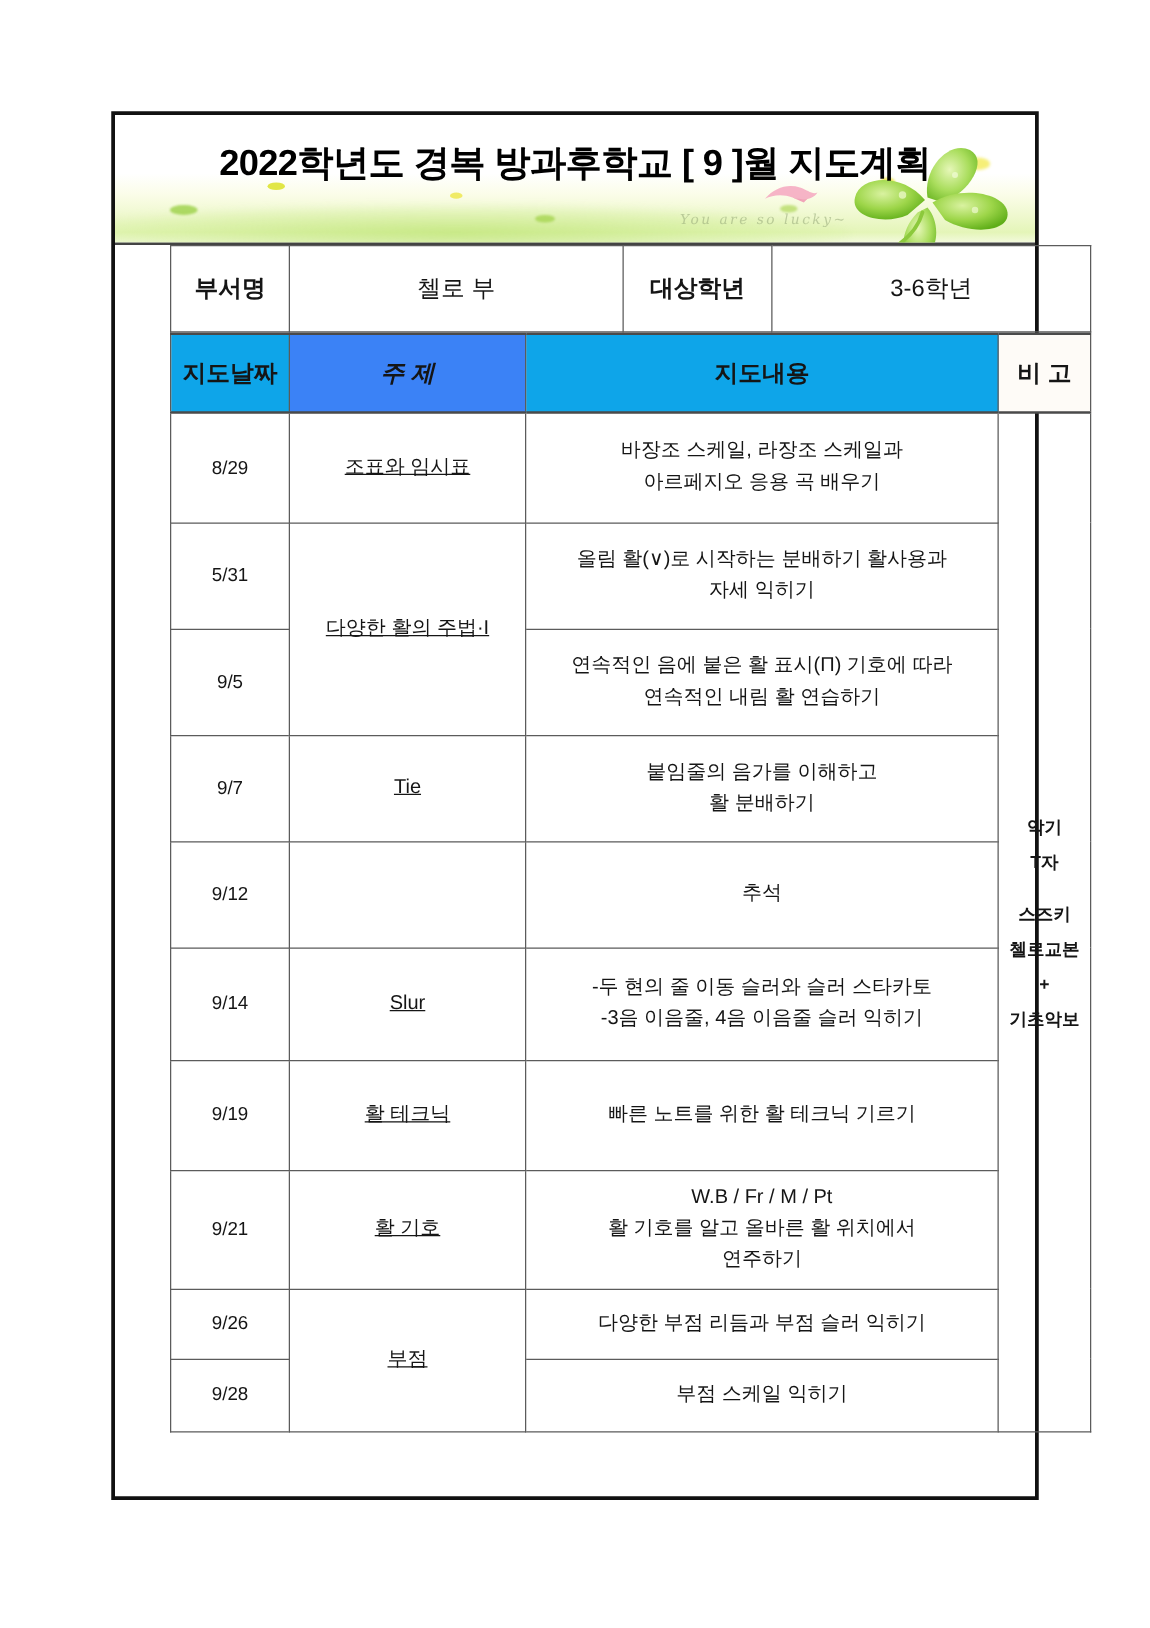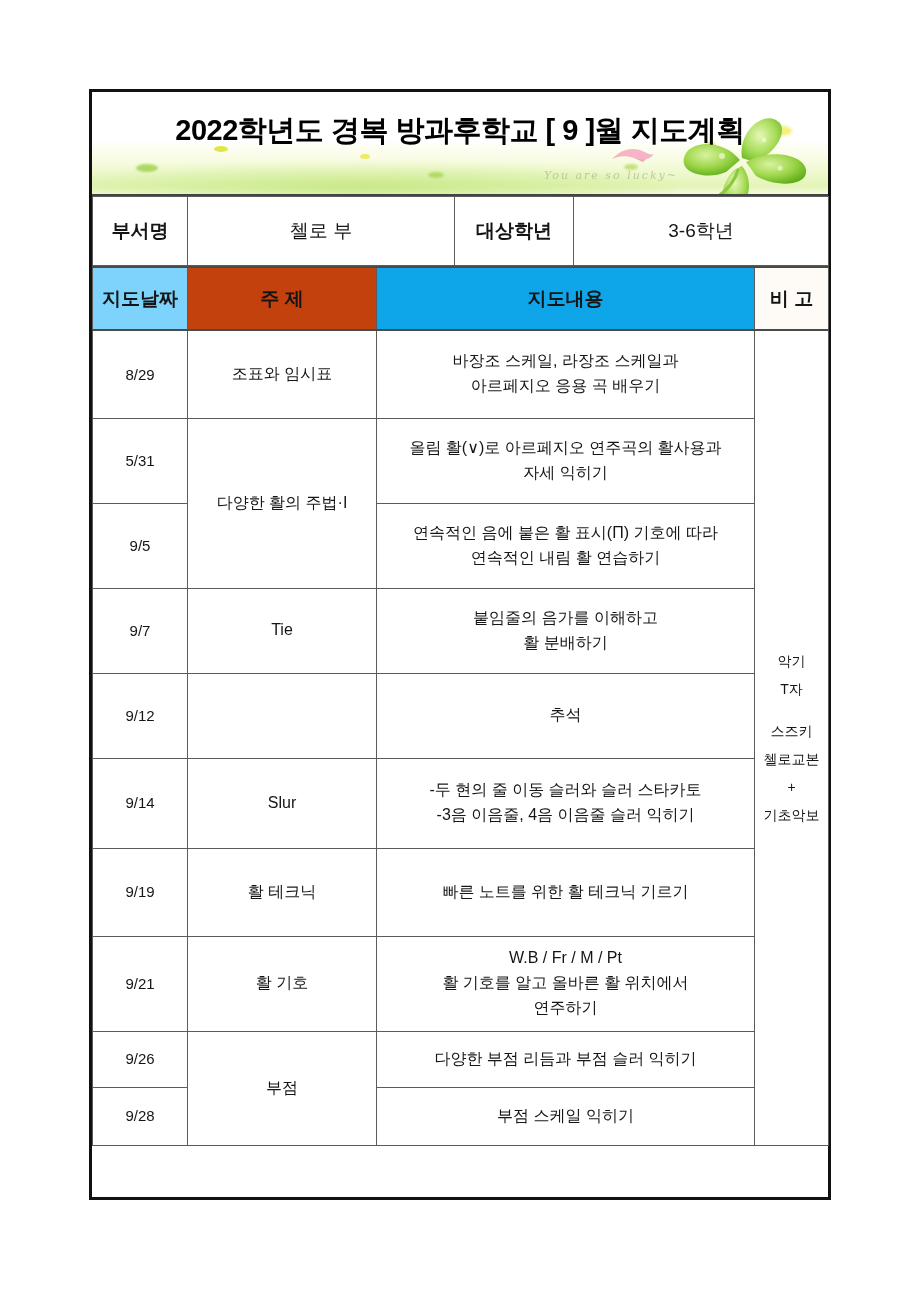--- a/index.html
+++ b/index.html
@@ -108,20 +108,21 @@
     color: #000000;
     z-index: 4;
     white-space: nowrap;
   }
 
   
   table {
     border-collapse: collapse;
     width: 100%;
     table-layout: fixed;
+    margin-left: 44px;
   }
   td, th {
     border: 1px solid #5b5b5b;
     text-align: center;
     vertical-align: middle;
     font-weight: normal;
     padding: 2px 4px;
     color: #151515;
   }
 
@@ -132,33 +133,34 @@
 
   
   .plan th {
     background: #fcf2e6;
     font-weight: bold;
     font-size: 19px;
     height: 57px;
     border-top: 2px solid #4a4a4a;
     border-bottom: 2px solid #4a4a4a;
   }
-  .plan th.c-date { background: #7dd3fc; }
-  .plan th.c-topic { background: #c2410c; }
+  .plan th.c-date { background: #0ea5e9; }
+  .plan th.c-topic { background: #3b82f6; font-style: italic; }
   .plan th.c-content { background: #0ea5e9; }
   .plan th.c-note { background: #fefbf7; }
 
   .plan td { font-size: 16px; line-height: 1.55; }
   .plan td.date { font-size: 15px; }
-  .plan td.topic { font-size: 16px; }
+  .plan td.topic { font-size: 16px; text-decoration: underline; }
   .plan td.content { font-size: 16px; padding: 4px 8px; }
   .plan td.note {
     font-size: 14px;
     line-height: 2.0;
     border-left: 1px solid #5b5b5b;
+    font-weight: bold;
   }
 
   .nowrap { white-space: nowrap; }
   .note-line { display: block; }
   .note-gap { display: block; height: 14px; }
 </style>
 </head>
 <body>
 
 <div class="page">
@@ -255,21 +257,21 @@
           <span class="note-line">첼로교본</span>
           <span class="note-line">+</span>
           <span class="note-line">기초악보</span>
         </td>
       </tr>
 
       <tr style="height:85px">
         <td class="date">5/31</td>
         <td class="topic" rowspan="2">다양한 활의 주법·I</td>
         <td class="content">
-          <span class="note-line nowrap">올림 활(∨)로 아르페지오 연주곡의 활사용과</span>
+          <span class="note-line nowrap">올림 활(∨)로 시작하는 분배하기 활사용과</span>
           <span class="note-line">자세 익히기</span>
         </td>
       </tr>
 
       <tr style="height:85px">
         <td class="date">9/5</td>
         <td class="content">
           <span class="note-line nowrap">연속적인 음에 붙은 활 표시(Π) 기호에 따라</span>
           <span class="note-line">연속적인 내림 활 연습하기</span>
         </td>

